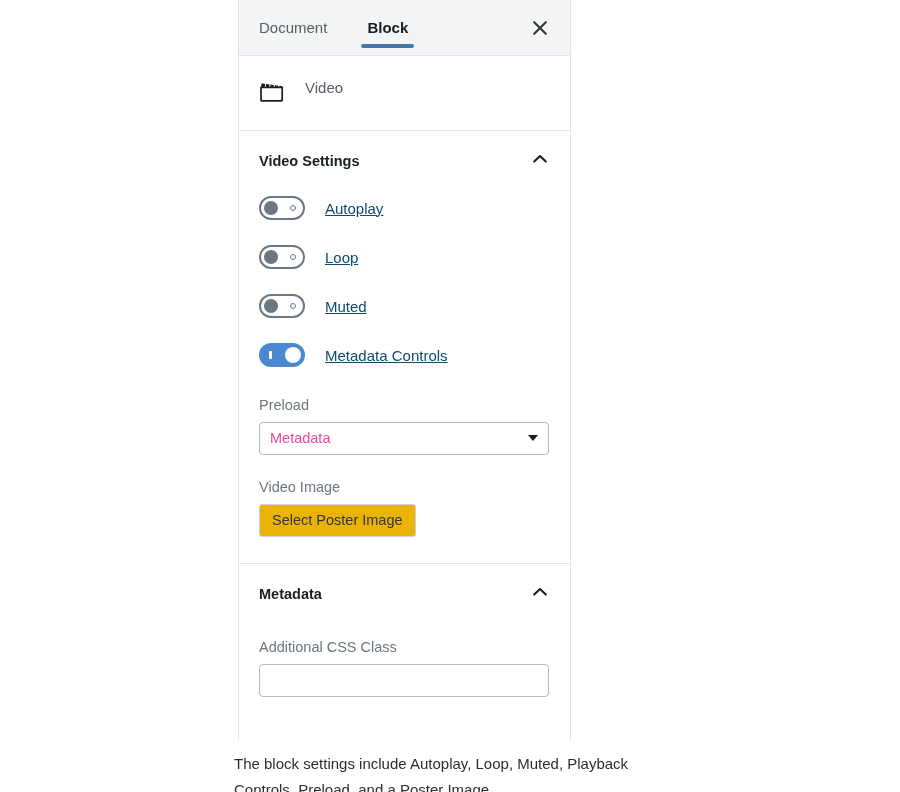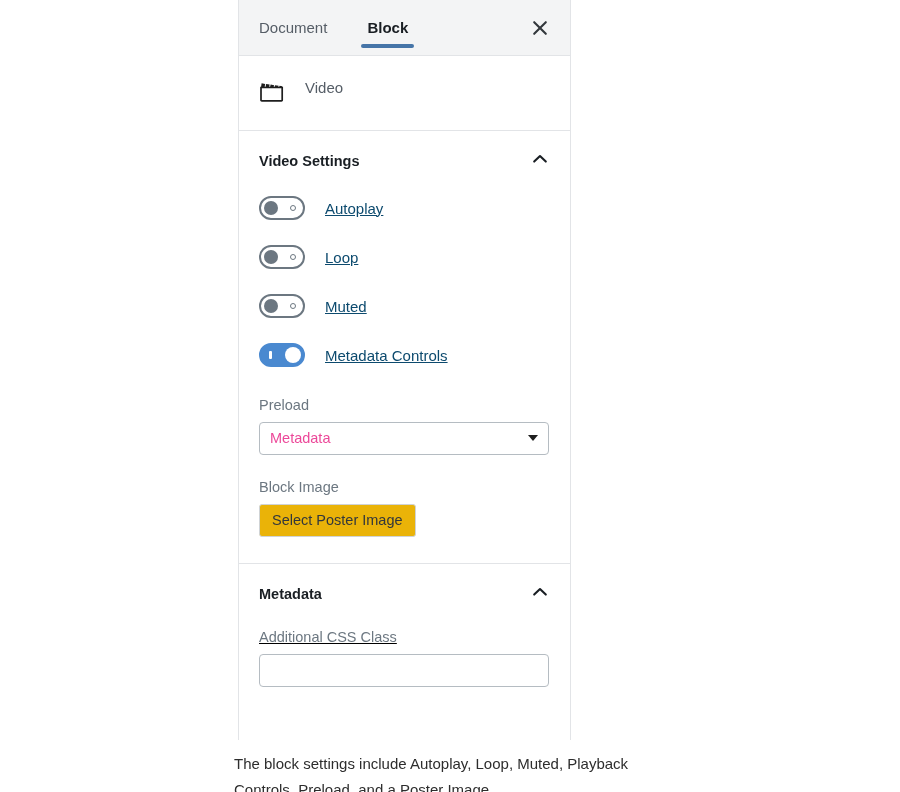--- a/index.html
+++ b/index.html
@@ -382,38 +382,38 @@
 
         <div class="field">
           <span class="field-label">Preload</span>
           <div class="select-wrap">
             <div class="select-box">Metadata</div>
             <span class="select-arrow"></span>
           </div>
         </div>
 
         <div class="field">
-          <span class="field-label">Block Image</span>
+          <span class="field-label">Video Image</span>
           <button class="btn-secondary">Select Poster Image</button>
         </div>
 
       </div>
     </div>
 
     <div class="panel" style="border-bottom:none;">
       <button class="panel-header">
         <span class="panel-title">Metadata</span>
         <span class="chevron">
           <svg width="20" height="20" viewBox="0 0 20 20" aria-hidden="true">
             <path d="M4.2 12.6 L10 7 L15.8 12.6" fill="none" stroke="#191e23" stroke-width="2.1" stroke-linecap="round" stroke-linejoin="round"></path>
           </svg>
         </span>
       </button>
       <div class="panel-body">
-        <div class="field" style="margin-top:6px;text-decoration:underline;">
+        <div class="field" style="margin-top:16px;">
           <span class="field-label">Additional CSS Class</span>
           <input class="text-input" type="text" value="" style="">
         </div>
       </div>
     </div>
 
   </div>
 
   <div class="caption">The block settings include Autoplay, Loop, Muted, Playback Controls, Preload, and a Poster Image.</div>
 

